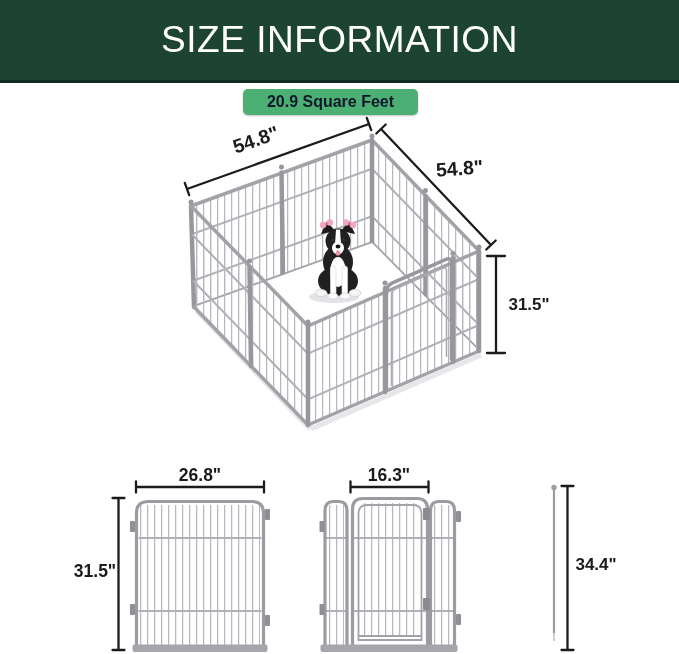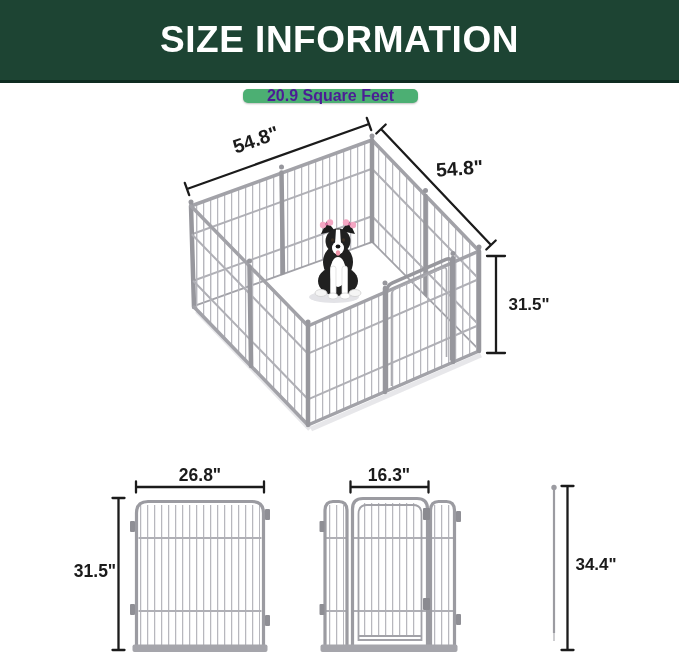--- a/index.html
+++ b/index.html
@@ -6,26 +6,26 @@
   body{
     width:679px;height:654px;position:relative;background:#ffffff;
     font-family:"Liberation Sans",sans-serif;overflow:hidden;
   }
   .header{
     position:absolute;left:0;top:0;width:679px;height:83px;
     background:#1d4433;border-bottom:3px solid #0e2c21;box-sizing:border-box;
     display:flex;align-items:center;justify-content:center;
   }
   .header h1{
-    margin:4px;color:#ffffff;font-size:37px;font-weight:700;letter-spacing:.5px;
+    margin:4px;color:#ffffff;font-size:37px;font-weight:400;letter-spacing:.5px;
   }
   .badge{
-    position:absolute;left:243px;top:89px;width:175px;height:14px;
+    position:absolute;left:243px;top:89px;width:175px;height:26px;
     background:#4caf73;border-radius:5px;box-shadow:0 1px 2px rgba(0,0,0,.25);
-    color:#4c1d95;font-size:16px;font-weight:700;
+    color:#0f172a;font-size:16px;font-weight:700;
     display:flex;align-items:center;justify-content:center;
   }
   svg.scene{position:absolute;left:0;top:0;}
   svg.scene text{
     font-family:"Liberation Sans",sans-serif;font-weight:700;fill:#1b1b1b;
   }
   .dim{stroke:#1b1b1b;stroke-width:2.3;fill:none;stroke-linecap:round;}
   .edge{stroke:#a2a2a8;stroke-width:3.5;fill:none;stroke-linecap:round;}
   .rail{stroke:#b0b0b6;stroke-width:2;fill:none;}
   .post{stroke:#97979d;stroke-width:4.5;fill:none;stroke-linecap:round;}

